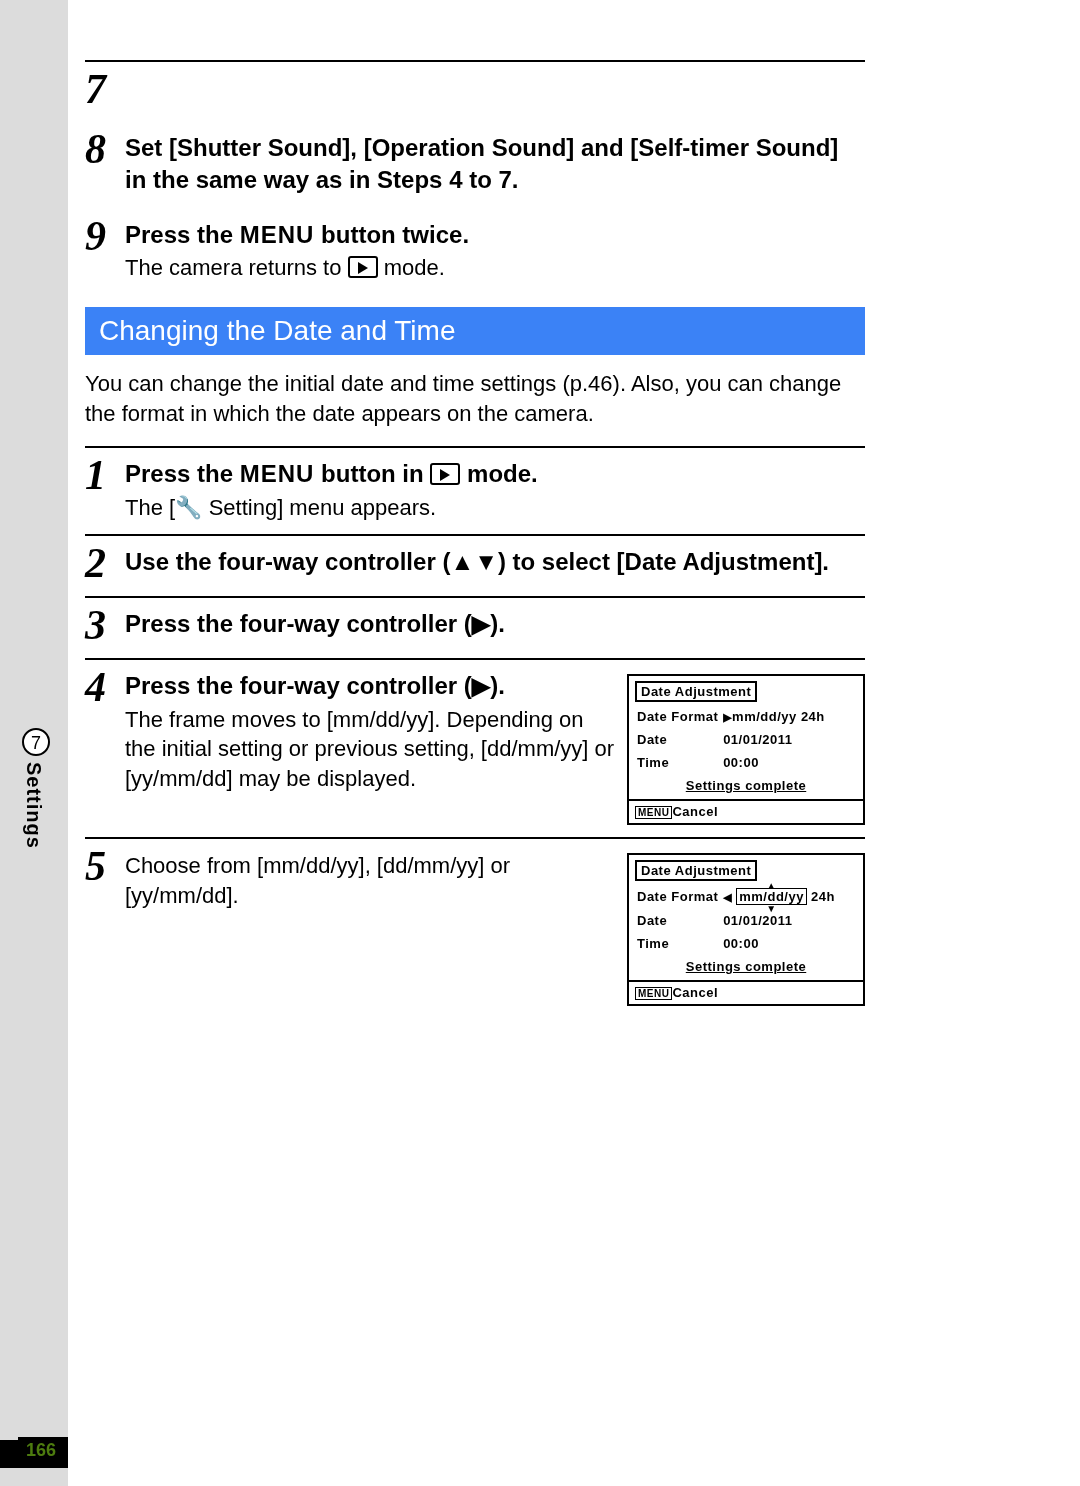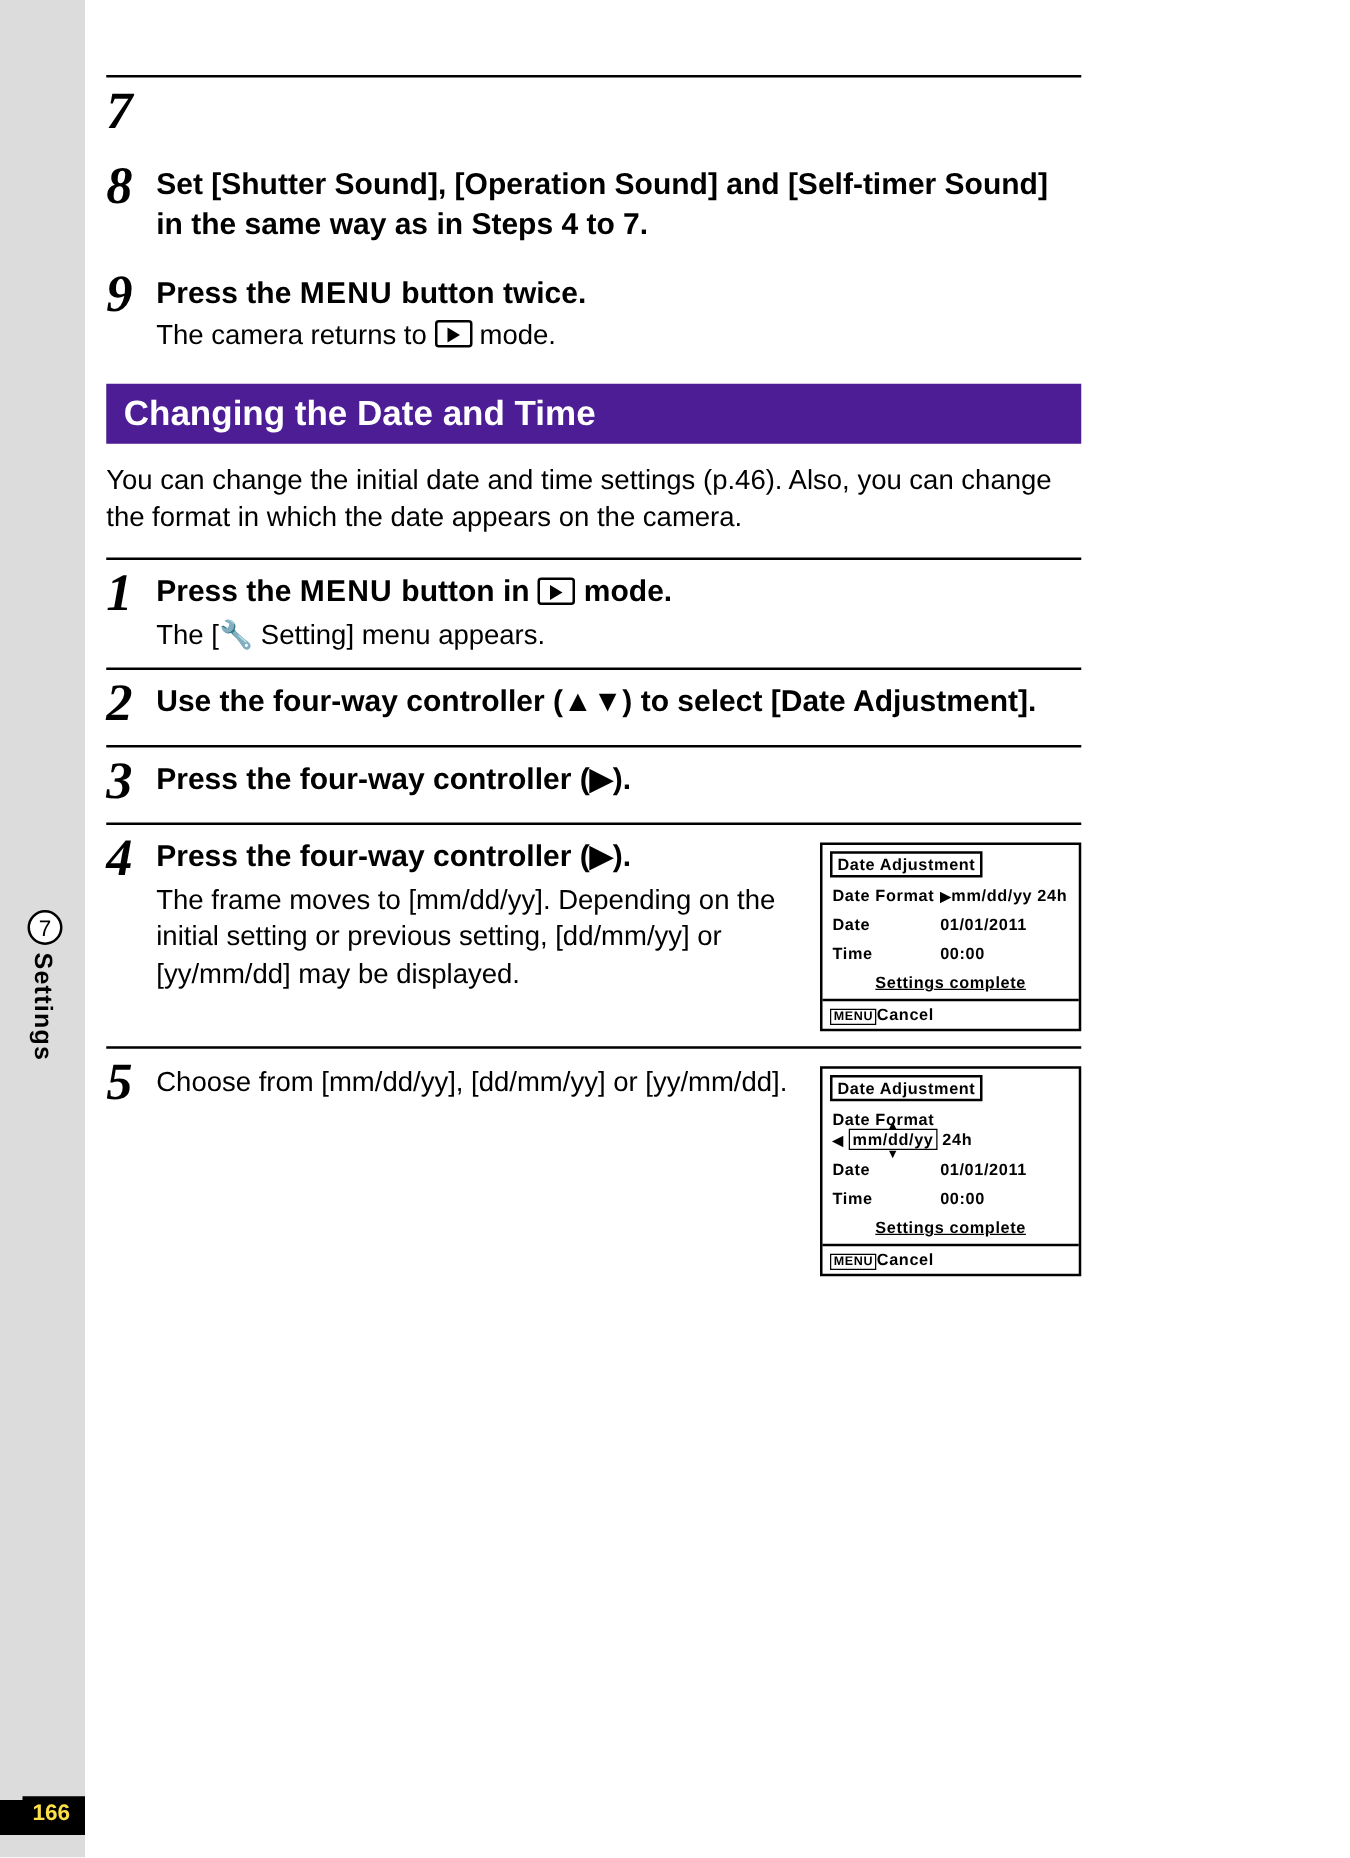--- a/index.html
+++ b/index.html
@@ -63,44 +63,44 @@
   .play-icon::before {
     content: "";
     position: absolute;
     left: 8px; top: 4px;
     border-left: 10px solid #000;
     border-top: 6px solid transparent;
     border-bottom: 6px solid transparent;
   }
 
   .section-header {
-    background: #4c1d95;
+    background: #3b82f6;
     color: #fff;
-    font-weight: bold;
+    font-weight: normal;
     font-size: 28px;
     padding: 8px 14px;
     margin: 24px 0 14px 0;
     width: 100%;
   }
   .section-intro {
     font-size: 22px;
     line-height: 1.35;
     margin-bottom: 18px;
   }
 
   .step-with-screen .step-body {
     display: flex;
     gap: 12px;
   }
   .step-text-col {
     flex: 1;
   }
 
   .camera-screen {
-    width: 209px;
+    width: 238px;
     border: 2px solid #000;
     font-size: 14px;
     font-weight: bold;
     letter-spacing: 0.5px;
     margin-top: 4px;
   }
   .cs-title {
     border: 2px solid #000;
     display: inline-block;
     margin: 5px 0 3px 6px;
@@ -169,21 +169,21 @@
     writing-mode: vertical-rl;
     font-weight: bold;
     font-size: 20px;
     letter-spacing: 1px;
   }
 
   .page-num {
     position: absolute;
     left: 18px;
     bottom: 22px;
-    color: #fde047;
+    color: #4d7c0f;
     font-weight: bold;
     font-size: 18px;
     background: #000;
     padding: 3px 0;
     width: 50px;
     text-align: left;
     text-indent: 8px;
   }
   .page-num-bg {
     position: absolute;

